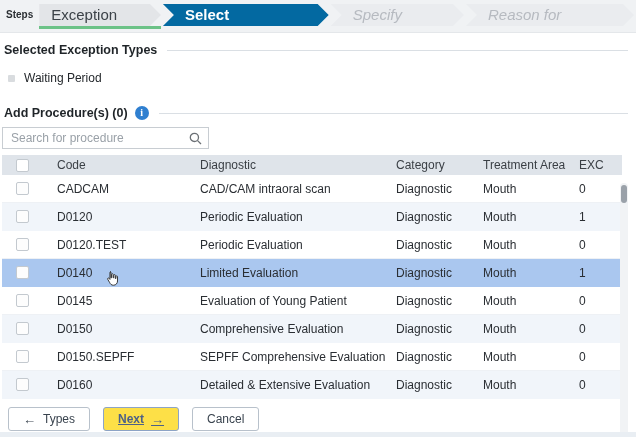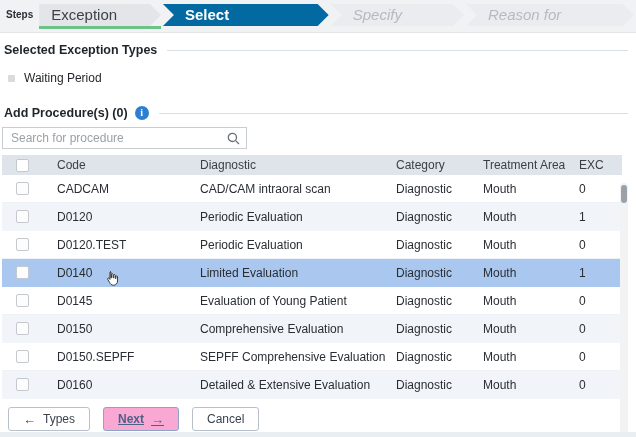--- a/index.html
+++ b/index.html
@@ -24,21 +24,21 @@
   .section-title { font-size:12.5px; font-weight:700; color:#1f2428; white-space:nowrap; }
   .rule { flex:1; height:1px; background:#dadfe4; margin-left:10px; }
   .bullet-row { display:flex; align-items:center; margin:14px 0 4px 8px; }
   .bullet { width:7px; height:7px; background:#d9dcdf; border-radius:1px; margin-right:9px; }
   .bullet-text { font-size:12px; color:#24282c; }
   .info-badge { width:14px; height:14px; border-radius:50%; background:#2f7fd0; color:#fff;
     font-size:10px; font-weight:700; text-align:center; line-height:14px; margin-left:7px;
     font-family:"Liberation Serif", serif; }
 
   
-  .search-wrap { position:relative; width:245px; margin:7px 0 0 2px; }
+  .search-wrap { position:relative; width:207px; margin:7px 0 0 2px; }
   .search-input { width:100%; height:22px; border:1px solid #c8cdd2; background:#fff;
     font-size:12px; color:#2a2e33; padding:0 26px 0 8px; outline:none;
     font-family:"Liberation Sans", sans-serif; }
   .search-input::placeholder { color:#9aa1a8; }
   .search-icon { position:absolute; right:7px; top:4px; }
 
   
   .table-zone { position:relative; width:636px; margin-top:6px; }
   .grid { width:620px; margin-left:2px; }
   .trow { display:grid; grid-template-columns:55px 143px 196px 87px 96px 43px;
@@ -53,21 +53,21 @@
   .scrollbar { position:absolute; top:28px; right:8px; width:8px; height:368px; background:#f1f3f5; border-radius:4px; }
   .scroll-thumb { position:absolute; top:2px; left:1px; width:6px; height:18px; background:#9aa1a9; border-radius:3px; }
   .cursor { position:absolute; left:103px; top:115px; z-index:5; }
 
   
   .footer { display:flex; align-items:center; margin:8px 0 0 8px; gap:13px; }
   .btn { height:24px; padding:0 14px; font-size:12px; border-radius:3px;
     border:1px solid #b8c1cb; background:#fff; color:#39434e; cursor:pointer;
     display:inline-flex; align-items:center; gap:7px;
     font-family:"Liberation Sans", sans-serif; }
-  .btn.primary { background:#f9a8d4; border-color:#8da4c6; color:#4d6186; font-weight:700;text-decoration:underline; }
+  .btn.primary { background:#fde047; border-color:#8da4c6; color:#4d6186; font-weight:700;text-decoration:underline; }
   .arrow { font-size:13px; line-height:1; }
   .bottom-strip { position:absolute; left:0; bottom:0; width:636px; height:5px; background:#e9eef3; }
 </style>
 </head>
 <body>
 
 <div class="crumbbar">
   <span class="steps-label">Steps</span>
   <div class="step completed">
     <div class="chev">Exception Type</div>

